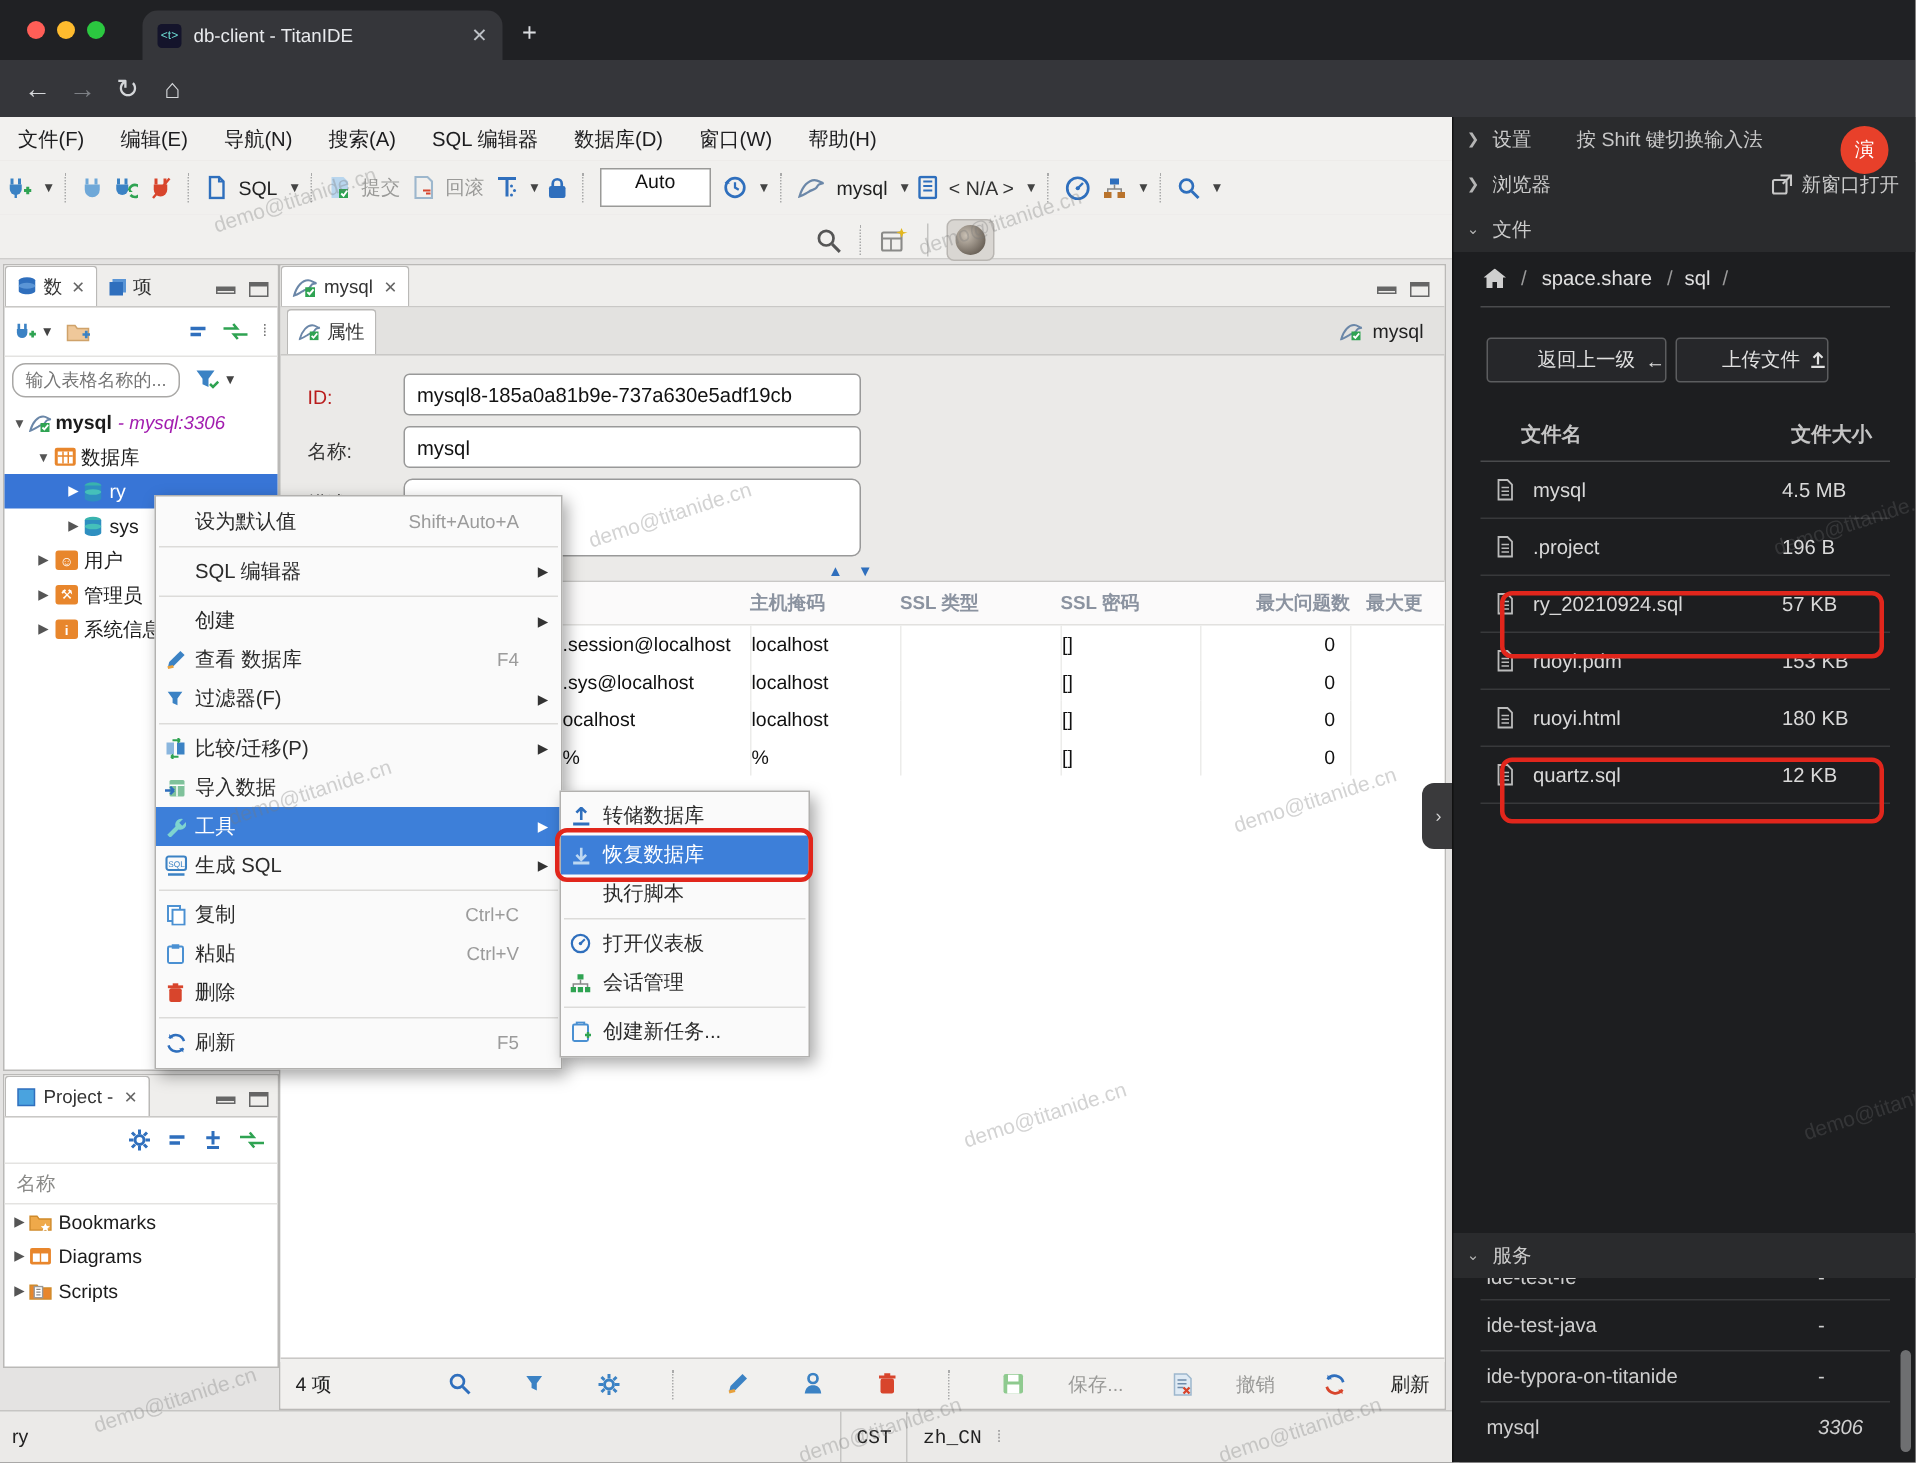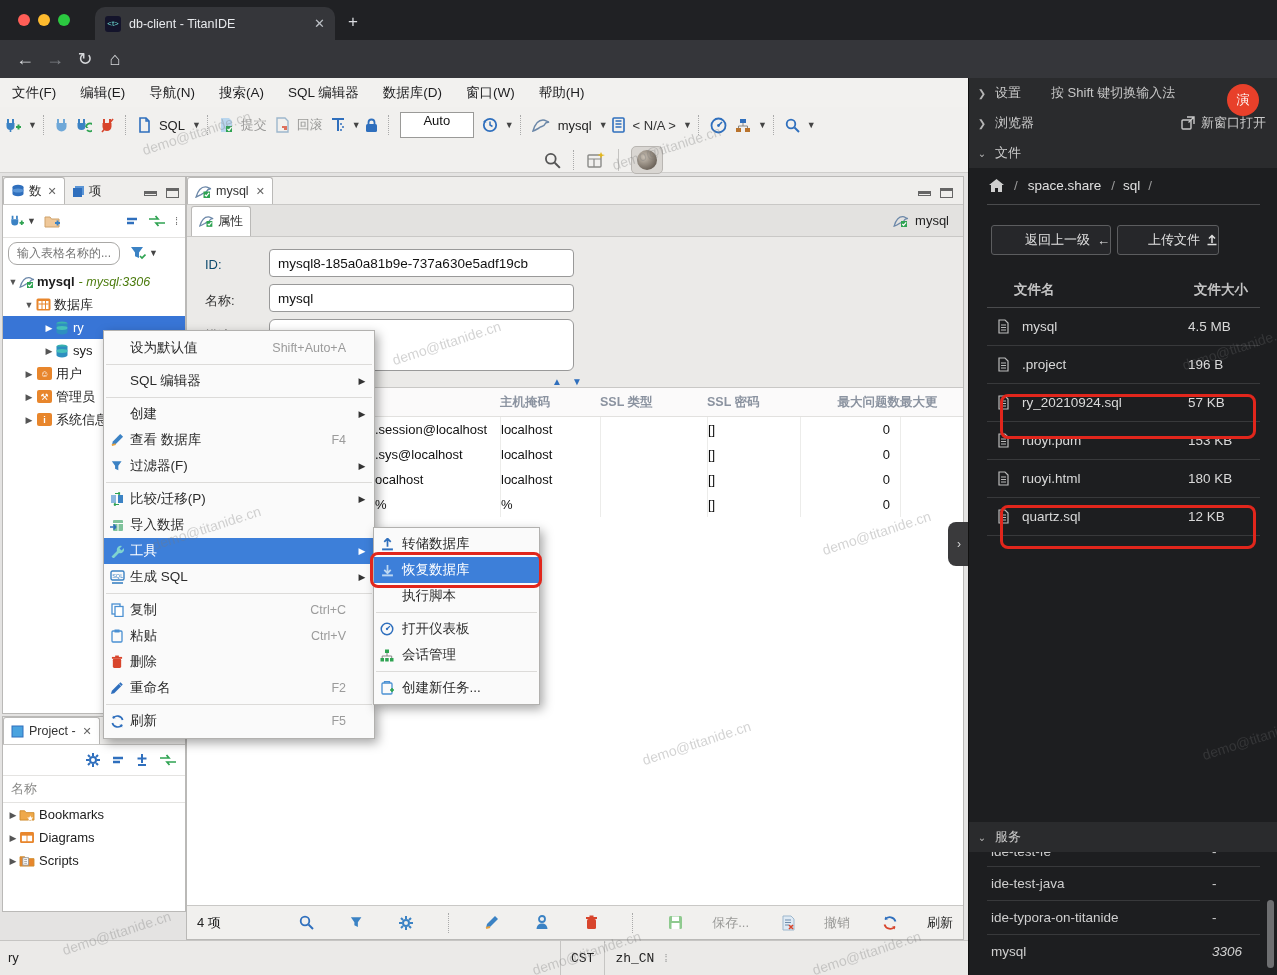--- a/index.html
+++ b/index.html
@@ -349,21 +349,21 @@
 
     <div style="padding-top:2px;">
       <div class="tree-row" style="padding-left:4px;">
         <span class="tw">▼</span>
         <svg width="16" height="12" viewBox="0 0 18 14" style="margin-right:2px;">
             <path d="M1 13C3 6 7 2 11 2c3 0 4 2 6 2-2 1-3 0-4 2-1 3-4 2-6 4-2 1-3 2-6 3z" fill="none" stroke="#6b87a8" stroke-width="1.5"></path>
             <rect x="9" y="7" width="7" height="7" fill="#2fa352"></rect>
             <path d="M10.5 10.5l1.5 1.5 3-3.5" stroke="#fff" stroke-width="1.4" fill="none"></path>
           </svg>
         <b>mysql</b>
-        <i style="color:#4d7c0f;margin-left:4px;font-size:12.5px;font-style:italic;">- mysql:3306</i>
+        <i style="color:#a21caf;margin-left:4px;font-size:12.5px;font-style:italic;">- mysql:3306</i>
       </div>
       <div class="tree-row" style="padding-left:20px;">
         <span class="tw">▼</span>
         <svg width="15" height="13" viewBox="0 0 15 13" style="margin:0 3px 0 1px;">
             <rect x="0.5" y="0.5" width="14" height="12" rx="1.5" fill="#e8862c"></rect>
             <rect x="2.5" y="3" width="10" height="8" fill="#fff"></rect>
             <path d="M2.5 6h10M6 3v8M9.5 3v8" stroke="#e8862c"></path>
           </svg>
         <span>数据库</span>
       </div>
@@ -493,40 +493,40 @@
       <div class="r" style="padding-right:14px;">
         <svg width="16" height="12" viewBox="0 0 18 14" style="margin-right:6px;">
             <path d="M1 13C3 6 7 2 11 2c3 0 4 2 6 2-2 1-3 0-4 2-1 3-4 2-6 4-2 1-3 2-6 3z" fill="none" stroke="#6b87a8" stroke-width="1.5"></path>
             <rect x="9" y="7" width="7" height="7" fill="#2fa352"></rect>
             <path d="M10.5 10.5l1.5 1.5 3-3.5" stroke="#fff" stroke-width="1.4" fill="none"></path>
           </svg>
         <span style="color:#222;">mysql</span>
       </div>
     </div>
 
-    <div class="a" style="left:18px;top:80px;color:#0c4a6e;">ID:</div>
+    <div class="a" style="left:18px;top:80px;color:#b91c1c;">ID:</div>
     <input class="a field" style="left: 82px; top: 72px; width: 305px; height: 28px;" value="mysql8-185a0a81b9e-737a630e5adf19cb">
     <div class="a" style="left:18px;top:115px;color:#333;">名称:</div>
     <input class="a field" style="left: 82px; top: 107px; width: 305px; height: 28px;" value="mysql">
     <div class="a" style="left:18px;top:150px;color:#333;">描述:</div>
     <div class="a field" style="left:82px;top:142px;width:305px;height:52px;border-radius:6px;"></div>
 
     <div class="a r" style="left:365px;top:199px;">
       <span style="color:#2f6fbd;font-size:10px;margin-right:10px;">▲</span>
       <span style="color:#2f6fbd;font-size:10px;">▼</span>
     </div>
 
     <div class="a" style="left:0;top:210px;width:776px;height:520px;background:#fff;border-top:1px solid #c9c8c6;">
       <div style="display:grid;grid-template-columns:313px 100px 107px 93px 100px 1fr;height:28px;align-items:center;border-bottom:1px solid #e2e1df;background:#fbfafa;">
         <div></div>
         <div class="ehdr">主机掩码</div>
         <div class="ehdr">SSL 类型</div>
         <div class="ehdr">SSL 密码</div>
         <div class="ehdr" style="text-align:right;">最大问题数</div>
-        <div class="ehdr" style="text-align:left;padding-right:4px;">最大更</div>
+        <div class="ehdr" style="text-align:center;padding-right:4px;">最大更</div>
       </div>
       <div style="display:grid;grid-template-columns:313px 100px 107px 93px 100px 1fr;height:25px;align-items:center;">
         <div class="etcell" style="padding-left:188px;white-space:nowrap;">.session@localhost</div>
         <div class="etcell" style="border-left:1px solid #ececea;height:25px;line-height:25px;">localhost</div>
         <div class="etcell" style="border-left:1px solid #ececea;height:25px;"></div>
         <div class="etcell" style="border-left:1px solid #ececea;height:25px;line-height:25px;">[]</div>
         <div class="etcell" style="border-left:1px solid #ececea;height:25px;line-height:25px;text-align:right;padding-right:10px;">0</div>
         <div style="border-left:1px solid #ececea;height:25px;"></div>
       </div>
       <div style="display:grid;grid-template-columns:313px 100px 107px 93px 100px 1fr;height:25px;align-items:center;">
@@ -879,31 +879,20 @@
           <svg width="12" height="14" viewBox="0 0 13 15">
             <rect x="2" y="4" width="9" height="10" rx="1.5" fill="#d8452c"></rect>
             <rect x="1" y="2" width="11" height="2" fill="#d8452c"></rect>
             <rect x="4.5" y="0.5" width="4" height="2" fill="#d8452c"></rect>
           </svg>
         </span>
       <span>删除</span>
         <span class="sc"></span>
         <span class="ar"></span>
     </div>
-    <div class="mi">
-      <span class="micon">
-          <svg width="14" height="13" viewBox="0 0 15 14">
-            <path d="M1 13l1-3.5L9.5 2 12 4.5 4.5 12z" fill="#2f6fbd"></path>
-            <path d="M10.5 1 13 3.5" stroke="#2f6fbd" stroke-width="2"></path>
-          </svg>
-        </span>
-      <span>重命名</span>
-        <span class="sc">F2</span>
-        <span class="ar"></span>
-    </div>
     <div class="msep"></div>
     <div class="mi">
       <span class="micon">
           <svg width="15" height="15" viewBox="0 0 16 16">
             <path d="M13.5 6.5A6 6 0 0 0 3 4.5" stroke="#2f6fbd" stroke-width="1.8" fill="none"></path>
             <path d="M3 1.5v3h3z" fill="#2f6fbd"></path>
             <path d="M2.5 9.5a6 6 0 0 0 10.5 2" stroke="#2f6fbd" stroke-width="1.8" fill="none"></path>
             <path d="M13 14.5v-3h-3z" fill="#2f6fbd"></path>
           </svg>
         </span>

